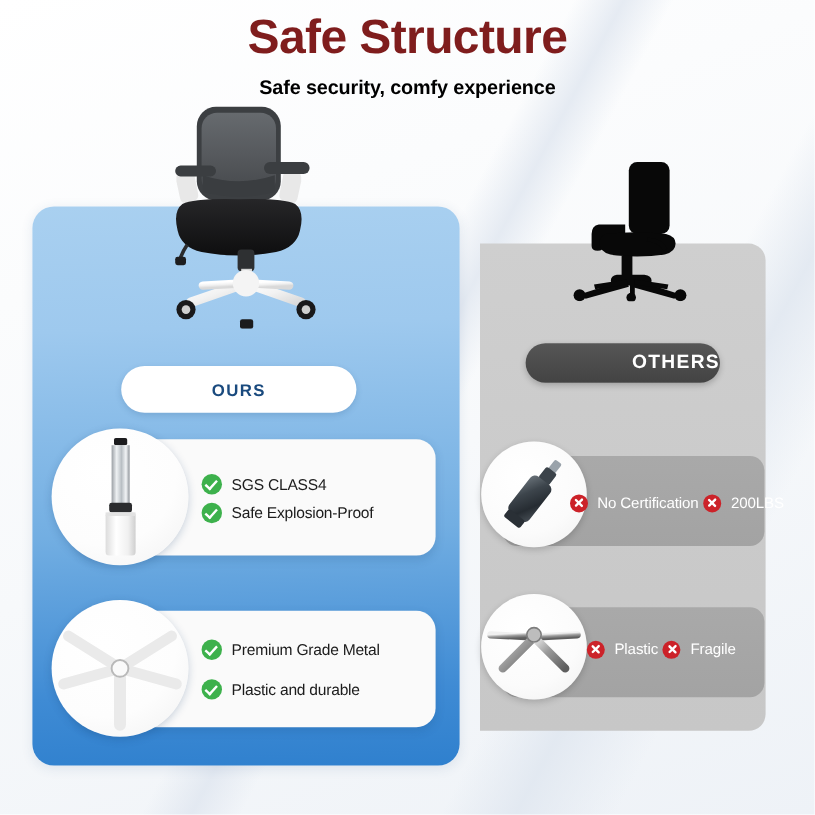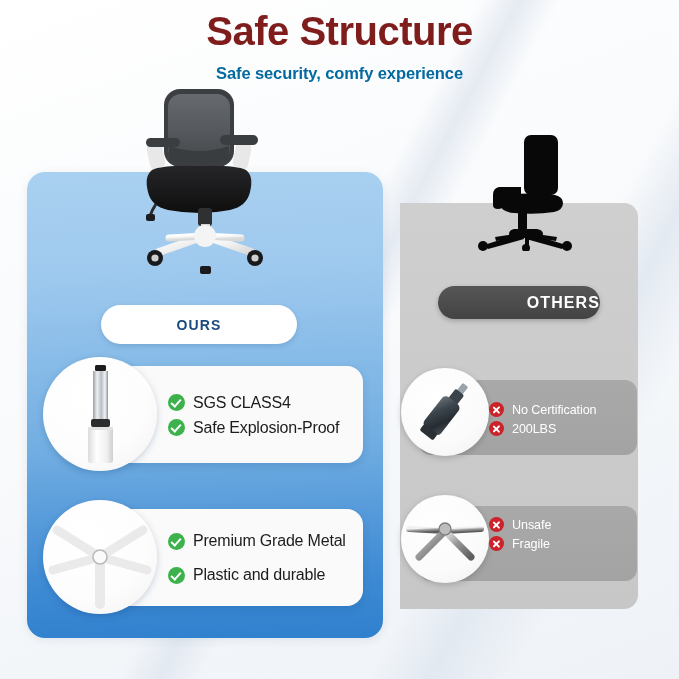--- a/index.html
+++ b/index.html
@@ -44,21 +44,21 @@
     font-weight: bold;
     color: #7f1d1d;
     letter-spacing: -0.5px;
     line-height: 1.18;
     margin: 0;
   }
   .subtitle {
     margin: 9px 0 0 0;
     font-size: 16.5px;
     font-weight: bold;
-    color: #0369a1;
+    color: #000000;
     letter-spacing: -0.1px;
   }
 
   
   .panel-blue {
     position: absolute;
     left: 27px;
     top: 172px;
     width: 356px;
     height: 466px;
@@ -160,21 +160,21 @@
   }
   .feat-list-ours.f1 { left: 168px; top: 374px; width: 200px; height: 82px; gap: 7px; }
   .feat-list-ours.f2 { left: 168px; top: 524px; width: 200px; height: 68px; gap: 16px; }
 
   .feat-row {
     display: flex;
     align-items: center;
     gap: 8px;
   }
   .feat-text-ok {
-    font-size: 16px;
+    font-size: 13px;
     color: #1c1c1c;
     white-space: nowrap;
     letter-spacing: -0.2px;
   }
 
   .ico-check {
     width: 17px;
     height: 17px;
     flex: 0 0 17px;
     border-radius: 50%;
@@ -208,21 +208,21 @@
     background: radial-gradient(circle at 40% 34%, #ffffff 0%, #fbfbfb 60%, #efefef 100%);
     box-shadow: 0 2px 6px rgba(0,0,0,0.18);
     overflow: hidden;
   }
   .circle-others.o1 { left: 401px; top: 368px; width: 88px; height: 88px; }
   .circle-others.o2 { left: 401px; top: 495px; width: 88px; height: 88px; }
 
   .feat-list-others {
     position: absolute;
     display: flex;
-    flex-direction: column;
+    flex-direction: row;
   }
   .feat-list-others.g1 { left: 489px; top: 388px; width: 150px; height: 62px; gap: 4px; justify-content: center; }
   .feat-list-others.g2 { left: 489px; top: 517px; width: 150px; height: 48px; gap: 4px; justify-content: flex-start; }
 
   .feat-text-bad {
     font-size: 12.6px;
     color: #ffffff;
     white-space: nowrap;
     letter-spacing: -0.1px;
   }
@@ -447,21 +447,21 @@
         <path d="M44 36 L80 34" stroke-width="6"></path>
         <path d="M44 36 L18 62" stroke-width="7"></path>
         <path d="M44 36 L70 62" stroke-width="7"></path>
       </g>
       <circle cx="44" cy="34" r="6" fill="#bdbdbd" stroke="#7d7d7d" stroke-width="1.3"></circle>
     </svg>
   </div>
   <div class="feat-list-others g2">
     <div class="feat-row">
       <span class="ico-cross"></span>
-      <span class="feat-text-bad">Unsafe</span>
+      <span class="feat-text-bad">Plastic</span>
     </div>
     <div class="feat-row">
       <span class="ico-cross"></span>
       <span class="feat-text-bad">Fragile</span>
     </div>
   </div>
 
 </div>
 
 </body></html>

